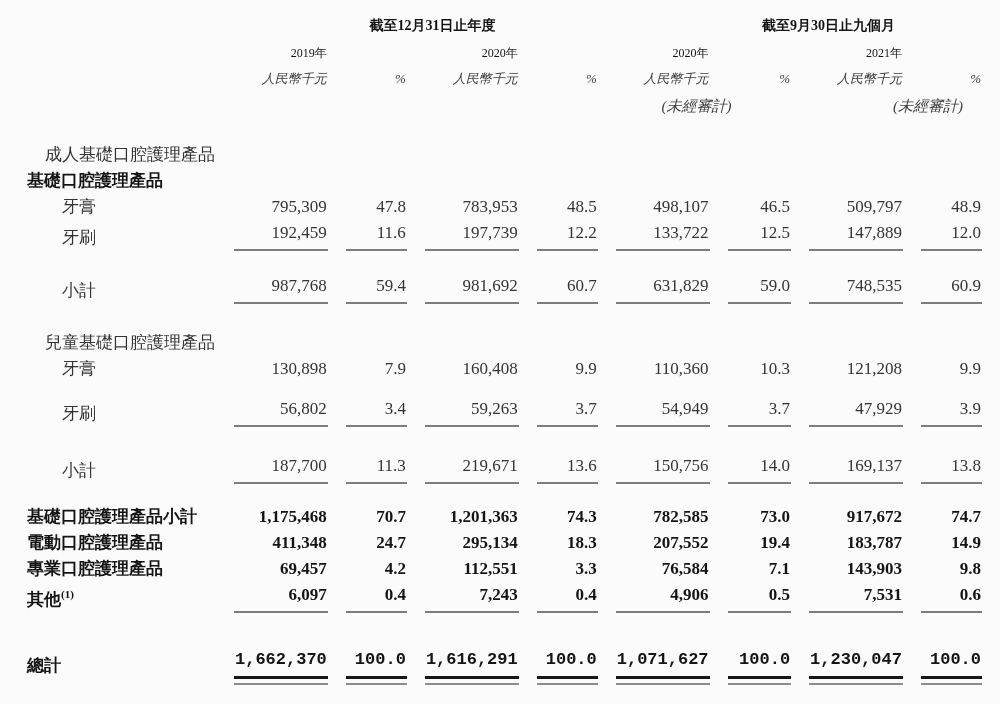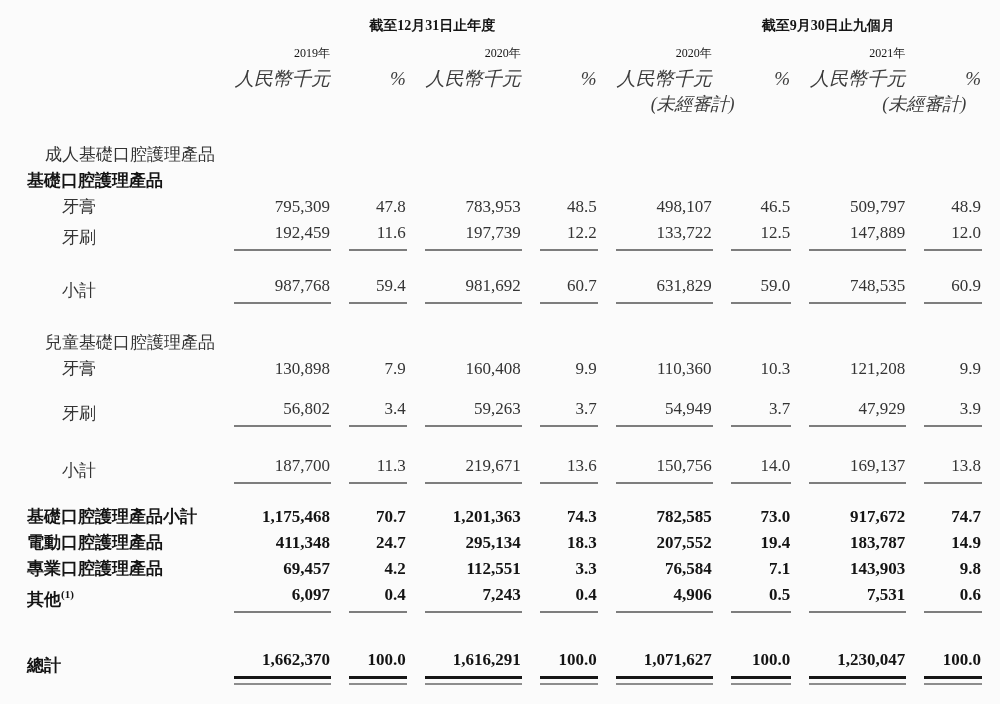--- a/index.html
+++ b/index.html
@@ -17,36 +17,36 @@
   col.c-rmb1{width:78px;} col.c-pct1{width:66px;}
   col.c-rmb2{width:78px;} col.c-pct2{width:66px;}
   col.c-rmb3{width:74px;} col.c-pct3{width:70px;}
   col.c-rmb4{width:72px;} col.c-pct4{width:66px;}
   
   .grp{font-weight:bold;font-size:14px;line-height:24px;text-align:center;
        color:#141414;white-space:nowrap;padding-top:2px;padding-bottom:2px;}
   .grp1{padding-left:34px;} .grp2{padding-left:60px;}
   .yr{font-weight:normal;font-size:12px;line-height:22px;text-align:right;
       color:#141414;white-space:nowrap;padding-top:2px;padding-bottom:2px;}
-  .unit{font-style:italic;font-size:19px;line-height:22px;text-align:right;
+  .unit{font-style:italic;font-size:13px;line-height:22px;text-align:right;
         color:#3c3c3c;white-space:nowrap;padding-top:2px;padding-bottom:2px;}
   .unaud{position:relative;height:24px;}
-  .unaud span{position:absolute;bottom:2px;font-style:italic;font-size:18px;
+  .unaud span{position:absolute;bottom:2px;font-style:italic;font-size:15px;
               color:#3c3c3c;white-space:nowrap;}
   .ua1 span{right:-22px;} .ua2 span{right:-60px;}
   
   .r td{padding-top:2px;padding-bottom:2px;line-height:22px;}
   .lbl{font-size:17px;white-space:nowrap;}
   .num{font-size:17px;text-align:right;white-space:nowrap;}
   .b{font-weight:bold;color:#141414;}
   .i1{padding-left:19px;} .i2{padding-left:36px;}
   sup{font-size:11px;line-height:0;}
   
   td.u{border-bottom:2px solid #7d7d7d;padding-bottom:5px;margin-top:36px;}
-  td.uu{border-bottom:3.5px solid #161616;padding-bottom:5px;position:relative;}
+  td.uu{border-bottom:3.5px solid #161616;padding-bottom:5px;position:relative;font-family:Liberation Mono, monospace;}
   td.uu::after{content:"";position:absolute;left:0;right:0;bottom:-9px;
                height:2.5px;background:#8d8d8d;}
   
   .sp12 td{height:12px;} .sp18 td{height:18px;} .sp20 td{height:20px;}
   .sp22 td{height:22px;} .sp24 td{height:24px;} .sp32 td{height:32px;}
 </style>
 </head>
 <body>
 
 <div class="page">

